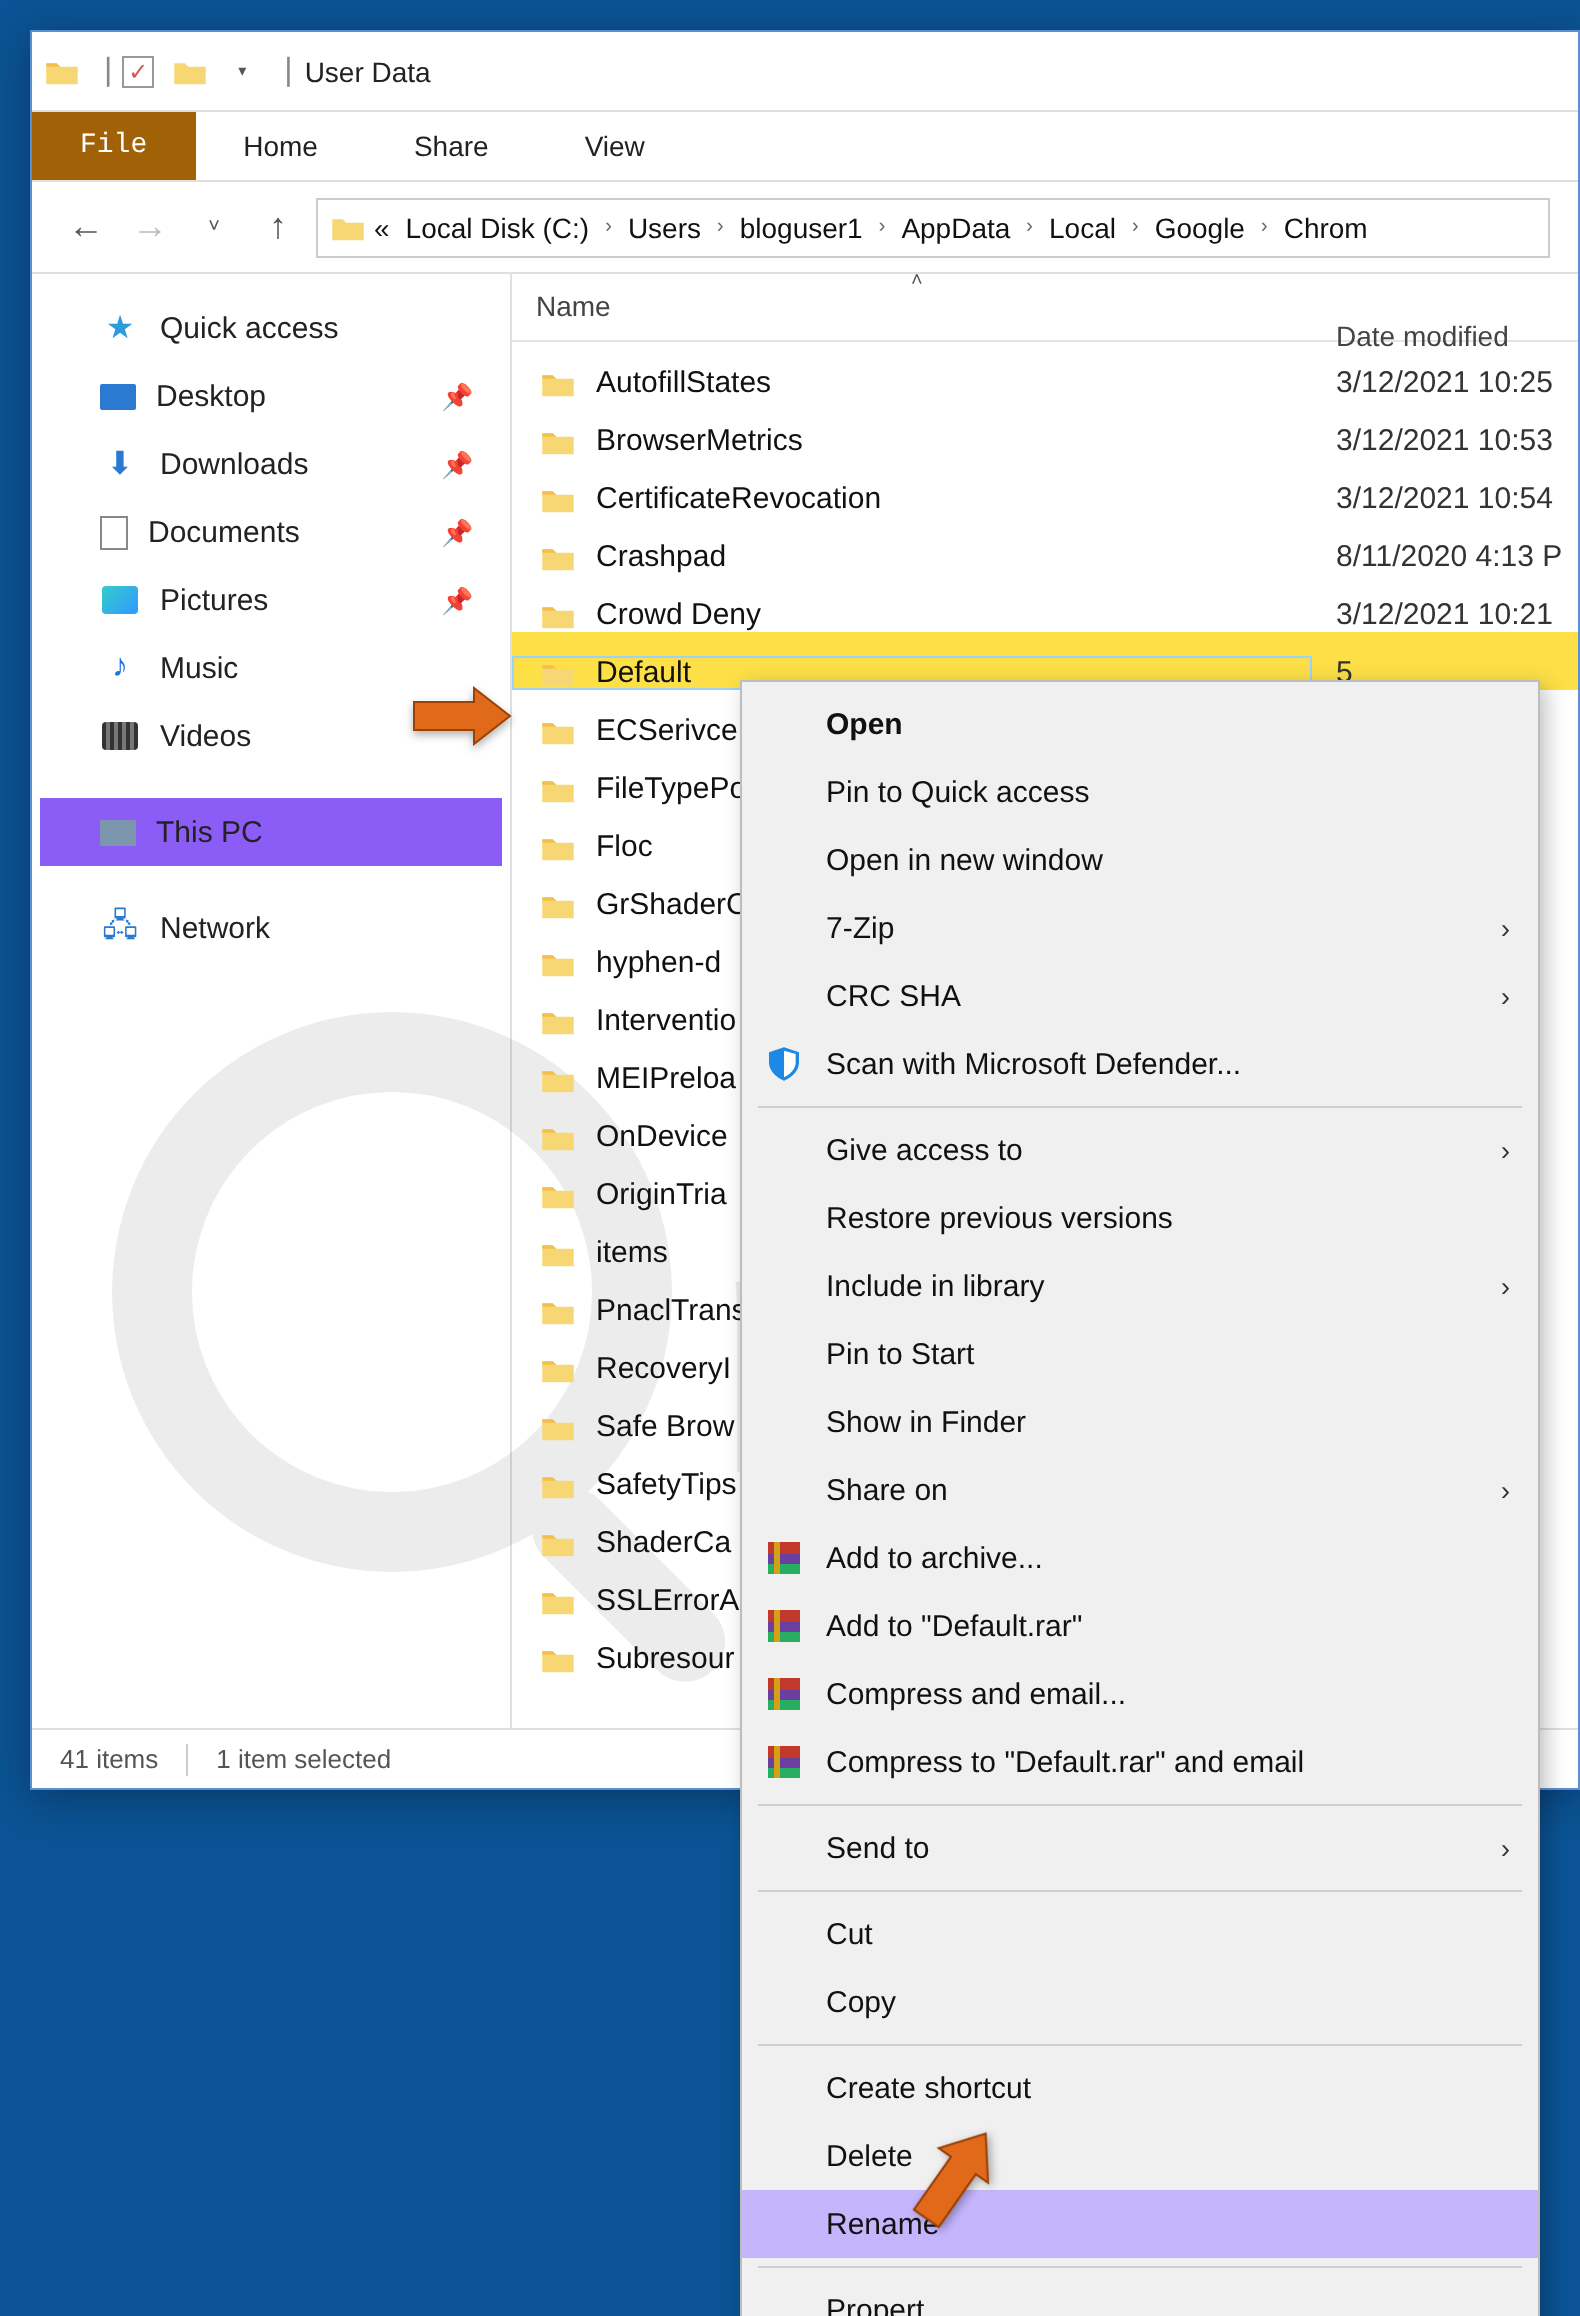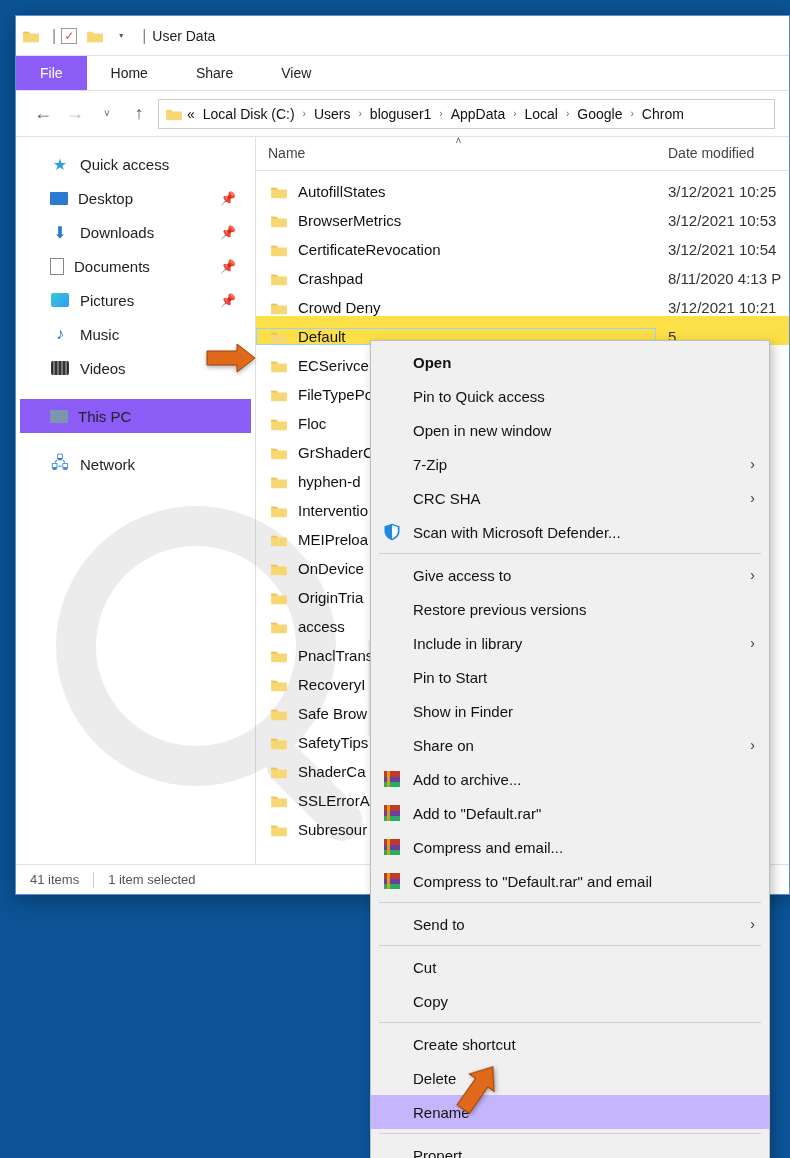--- a/index.html
+++ b/index.html
@@ -5,38 +5,38 @@
 * { box-sizing: border-box; margin: 0; padding: 0; font-family: "Segoe UI", Arial, sans-serif; }
 body { background: #0b5394; width: 790px; height: 1158px; overflow: hidden; position: relative; }
 .window { position: absolute; left: 15px; top: 15px; width: 775px; height: 880px; background: #fff; border: 1px solid #5a8fd1; box-shadow: 0 4px 20px rgba(0,0,0,0.3); overflow: hidden; }
 .titlebar { height: 40px; display: flex; align-items: center; padding: 0 6px; background: #fff; border-bottom: 1px solid #e0e0e0; }
 .titlebar .icon-sm { width: 18px; height: 16px; margin-right: 8px; display: inline-flex; align-items: center; justify-content: center; }
 .titlebar .sep { color: #888; margin: 0 4px; }
 .titlebar .title { font-size: 14px; color: #222; margin-left: 2px; }
 .folder-svg { width: 18px; height: 14px; }
 .menubar { height: 35px; display: flex; align-items: stretch; border-bottom: 1px solid #e0e0e0; background: #fff; }
 .menubar .tab { padding: 0 24px; display: flex; align-items: center; font-size: 14px; color: #222; cursor: pointer; }
-.menubar .tab.file { background: #8b5cf6; color: #fff; }
+.menubar .tab.file { background: #a16207; color: #fff; font-family: Liberation Mono, monospace; }
 .addrbar { height: 46px; display: flex; align-items: center; padding: 0 14px; border-bottom: 1px solid #e0e0e0; gap: 6px; }
 .nav-arrow { width: 26px; height: 26px; display: flex; align-items: center; justify-content: center; color: #555; font-size: 18px; border-radius: 2px; }
 .nav-arrow.disabled { color: #bbb; }
 .addrbox { flex: 1; height: 30px; border: 1px solid #ccc; display: flex; align-items: center; padding: 0 6px; font-size: 14px; overflow: hidden; white-space: nowrap; }
 .addrbox .crumb { color: #111; margin: 0 4px; }
 .addrbox .chev { color: #666; font-size: 10px; margin: 0 4px; }
 .body { display: flex; height: calc(100% - 40px - 35px - 46px - 30px); }
 .navpane { width: 240px; border-right: 1px solid #e0e0e0; padding: 10px 4px; overflow: hidden; }
 .navpane .item { display: flex; align-items: center; height: 34px; padding-left: 30px; font-size: 15px; color: #222; position: relative; }
 .navpane .item.selected { background: #8b5cf6; }
 .navpane .pin { position: absolute; right: 14px; color: #888; font-size: 13px; }
 .navpane .grp { margin-bottom: 14px; }
 .navpane .icon { width: 20px; height: 20px; margin-right: 10px; display: inline-flex; align-items: center; justify-content: center; font-size: 16px; }
 .listhdr { display: flex; height: 34px; border-bottom: 1px solid #e5e5e5; font-size: 14px; color: #444; }
 .listhdr .col { padding: 8px 12px; border-right: 1px solid transparent; }
 .col-name { width: 400px; position: relative; }
-.col-date { flex: 1; }
+.col-date { flex: 1; margin-top: 15px; }
 .sort-car { position: absolute; left: 50%; top: -2px; font-size: 10px; color: #555; }
 .listarea { width: calc(100% - 240px); display: flex; flex-direction: column; position: relative; }
 .rows { flex: 1; overflow: hidden; }
 .row { display: flex; height: 29px; align-items: flex-end; font-size: 15px; color: #111; }
 .row .c-name { width: 400px; padding-left: 14px; display: flex; align-items: center; gap: 10px; overflow: hidden; white-space: nowrap; }
 .row .c-date { flex: 1; padding-left: 12px; color: #333; white-space: nowrap; overflow: hidden; }
 .row.selected { background: #fde047; }
 .row.selected .c-name { outline: 1px solid #99d1ff; outline-offset: -1px; }
 .statusbar { height: 30px; border-top: 1px solid #e0e0e0; display: flex; align-items: center; padding: 0 14px; font-size: 13px; color: #555; gap: 14px; }
 .statusbar .sep2 { width: 1px; height: 16px; background: #ccc; }
@@ -342,21 +342,21 @@
               <span>OriginTria</span>
             </div>
             <div class="c-date"></div>
           </div>
           <div class="row">
             <div class="c-name">
               <svg class="folder-svg" viewBox="0 0 20 16">
                 <path fill="#f7d774" d="M1 3h6l2 2h10v10H1z"></path>
                 <path fill="#f3c14b" d="M1 3h6l2 2H1z"></path>
               </svg>
-              <span>access</span>
+              <span>items</span>
             </div>
             <div class="c-date">9</div>
           </div>
           <div class="row">
             <div class="c-name">
               <svg class="folder-svg" viewBox="0 0 20 16">
                 <path fill="#f7d774" d="M1 3h6l2 2h10v10H1z"></path>
                 <path fill="#f3c14b" d="M1 3h6l2 2H1z"></path>
               </svg>
               <span>PnaclTrans</span>

